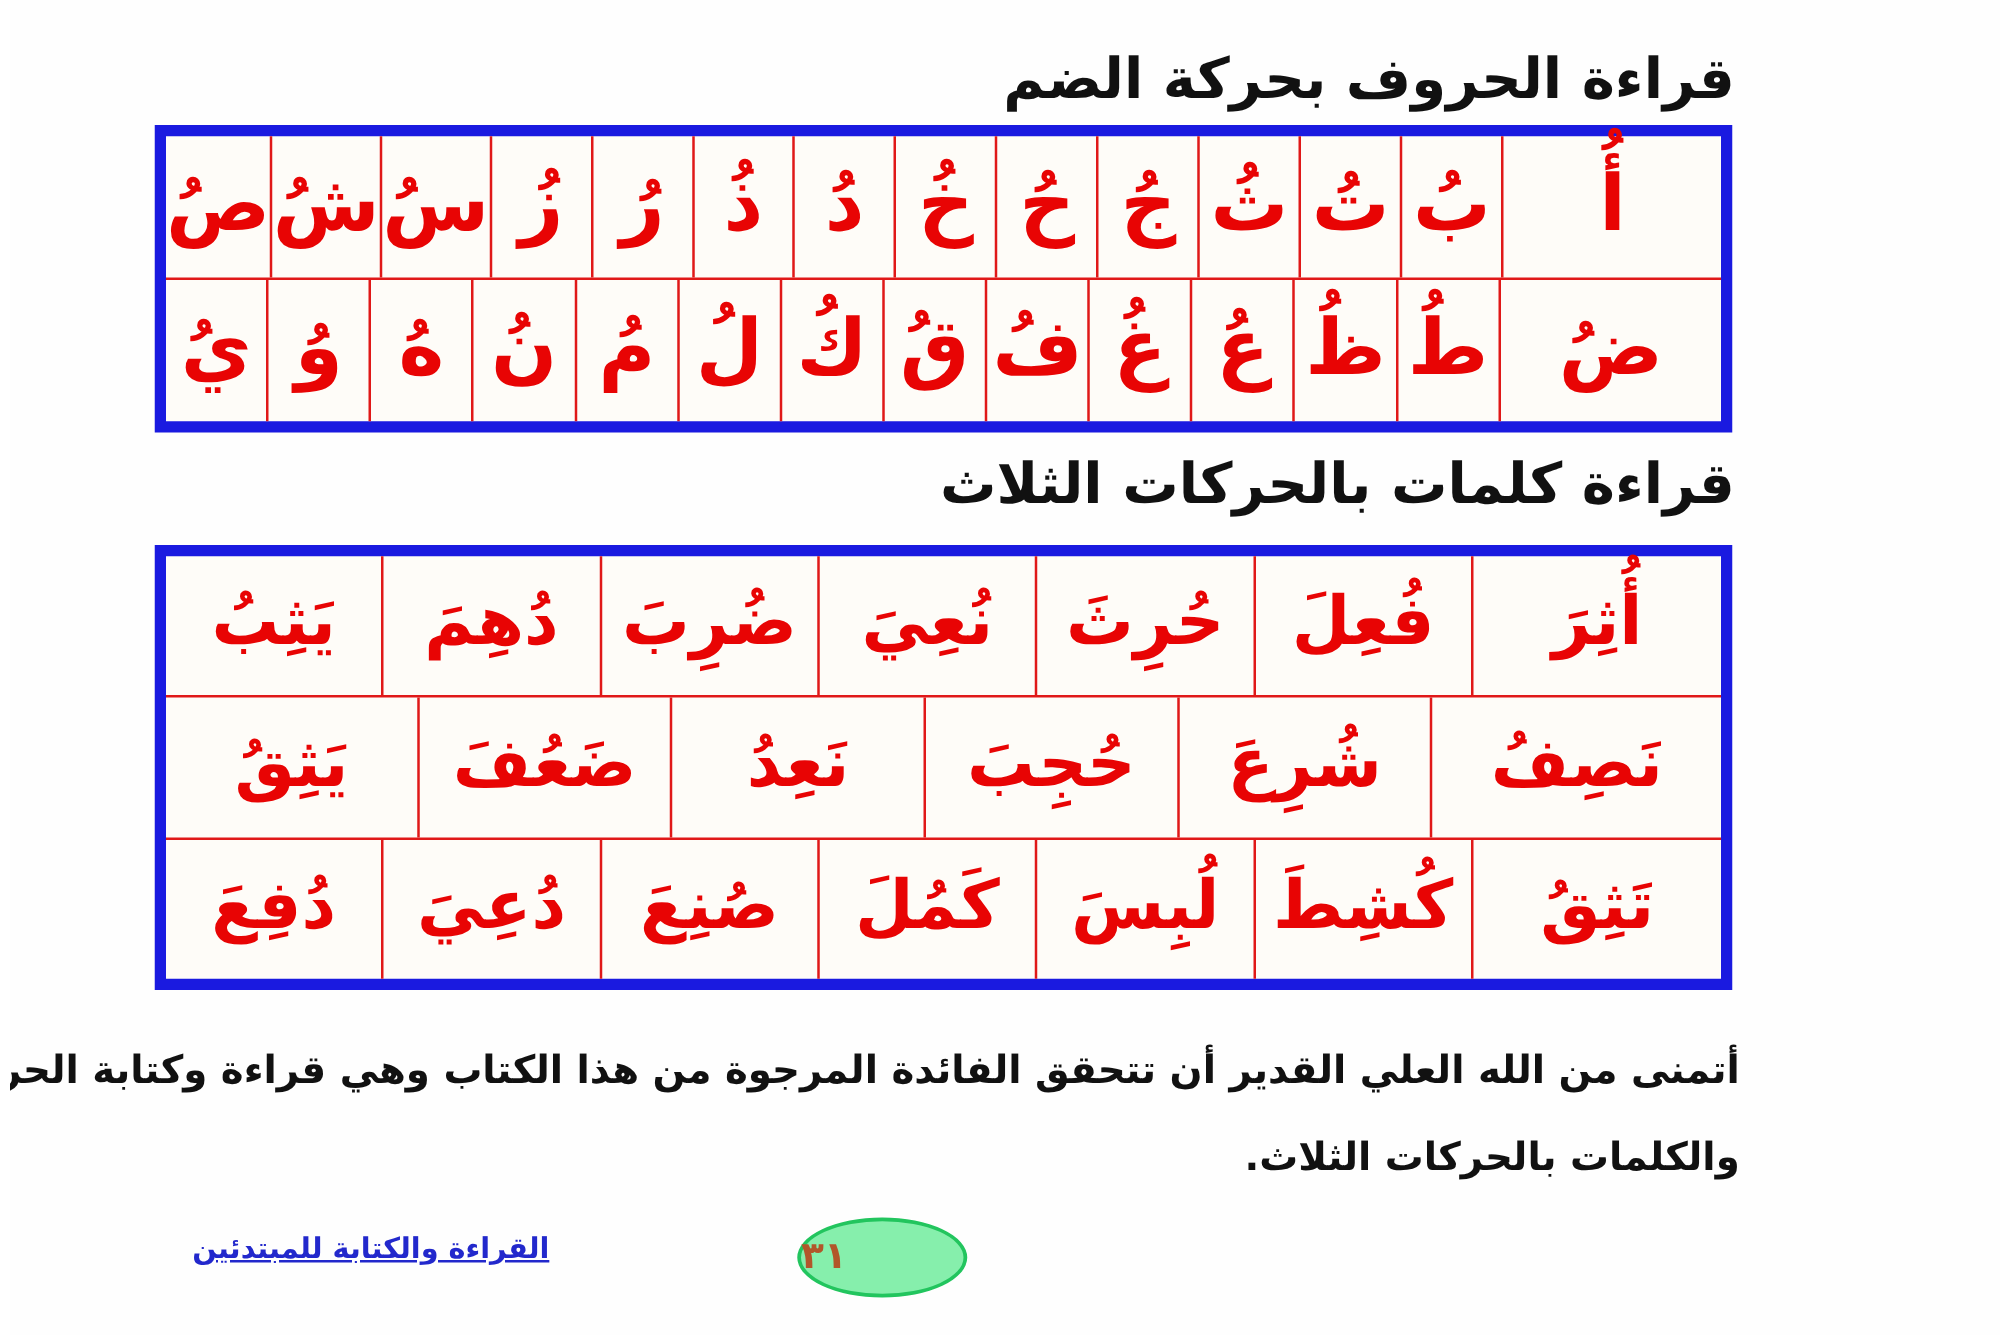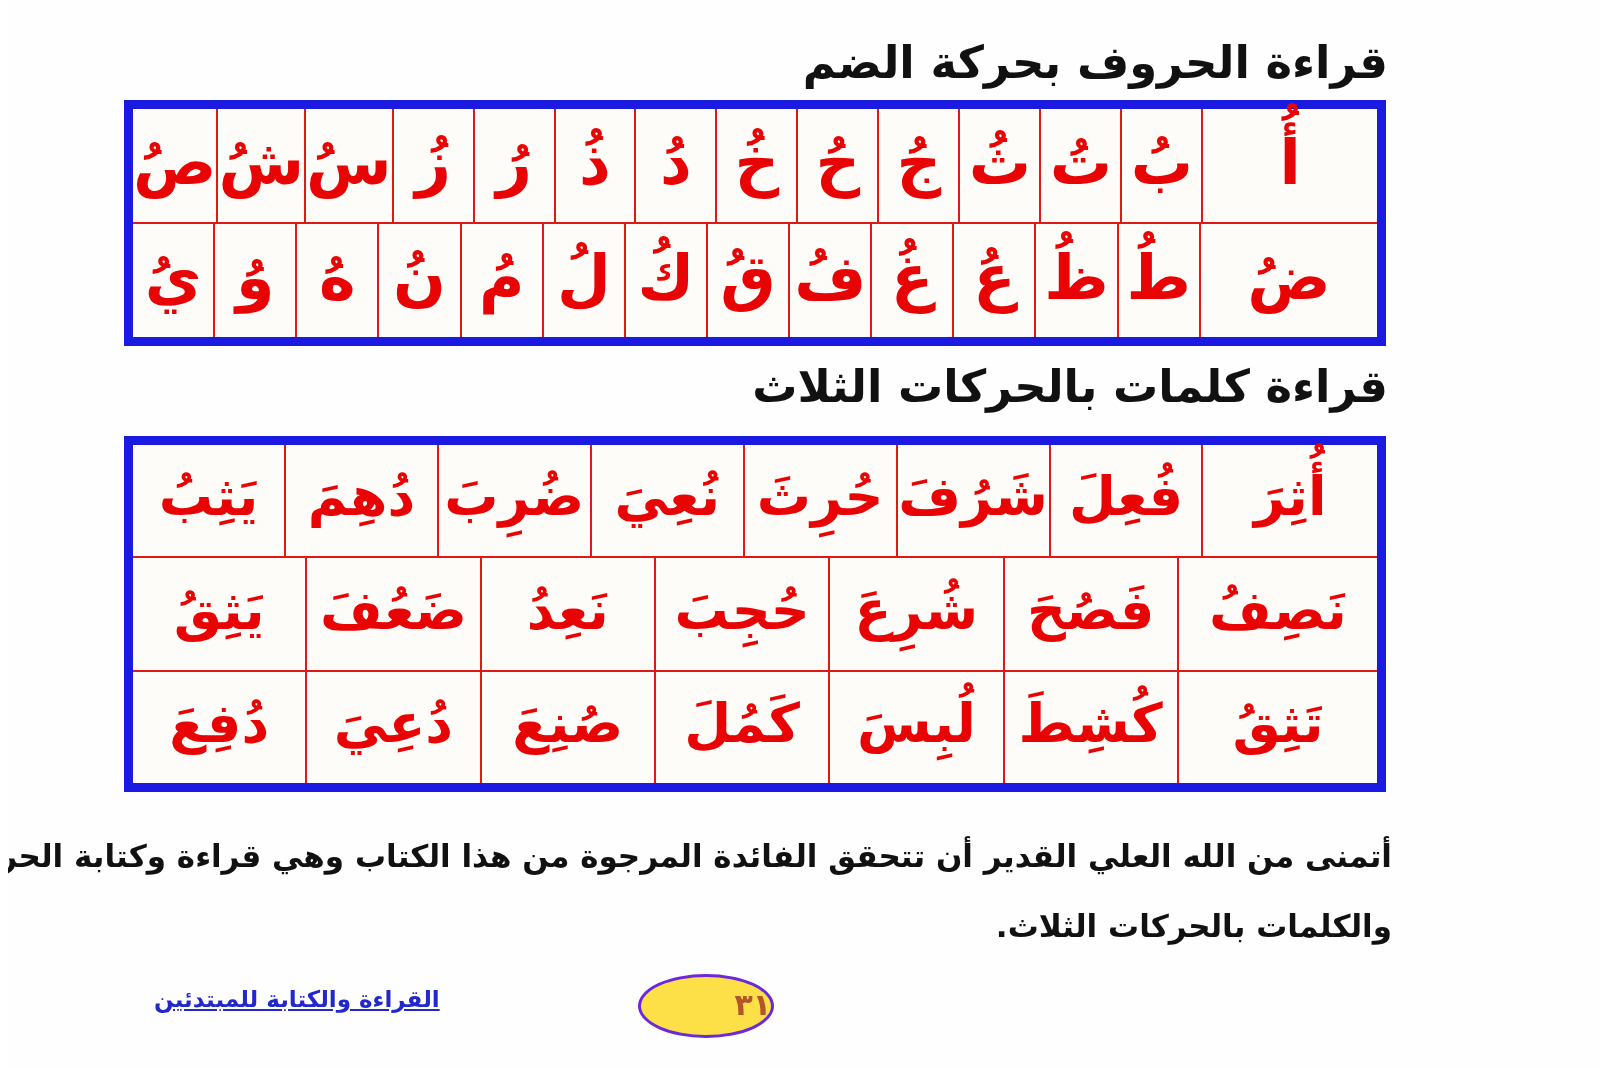--- a/index.html
+++ b/index.html
@@ -79,27 +79,27 @@
   }
   .para-1 { top: 838px; }
   .para-2 { top: 908px; }
 
   .page-number-oval {
     position: absolute;
     left: 630px;
     top: 974px;
     width: 136px;
     height: 64px;
-    border: 3px solid #6d28d9;
+    border: 3px solid #22c55e;
     border-radius: 50%;
     display: flex;
     align-items: center;
-    justify-content: flex-start;
+    justify-content: flex-end;
     box-sizing: border-box;
-    background: #fde047;
+    background: #86efac;
   }
   .page-number {
     font-size: 30px;
     font-weight: bold;
     color: #b2562a;
     padding-bottom: 4px;
   }
   .footer-link {
     position: absolute;
     left: 112px;
@@ -155,30 +155,28 @@
         <div class="cell">يُ</div>
       </div>
   </div>
 
   <div class="section-title title-words">قراءة كلمات بالحركات الثلاث</div>
 
   <div class="grid-table words-table">
     <div class="grid-row">
         <div class="cell">أُثِرَ</div>
         <div class="cell">فُعِلَ</div>
-        <div class="cell">شَرُفَ</div>
         <div class="cell">حُرِثَ</div>
         <div class="cell">نُعِيَ</div>
         <div class="cell">ضُرِبَ</div>
         <div class="cell">دُهِمَ</div>
         <div class="cell">يَثِبُ</div>
       </div>
     <div class="grid-row">
         <div class="cell">نَصِفُ</div>
-        <div class="cell">فَصُحَ</div>
         <div class="cell">شُرِعَ</div>
         <div class="cell">حُجِبَ</div>
         <div class="cell">نَعِدُ</div>
         <div class="cell">ضَعُفَ</div>
         <div class="cell">يَثِقُ</div>
       </div>
     <div class="grid-row">
         <div class="cell">تَثِقُ</div>
         <div class="cell">كُشِطَ</div>
         <div class="cell">لُبِسَ</div>

